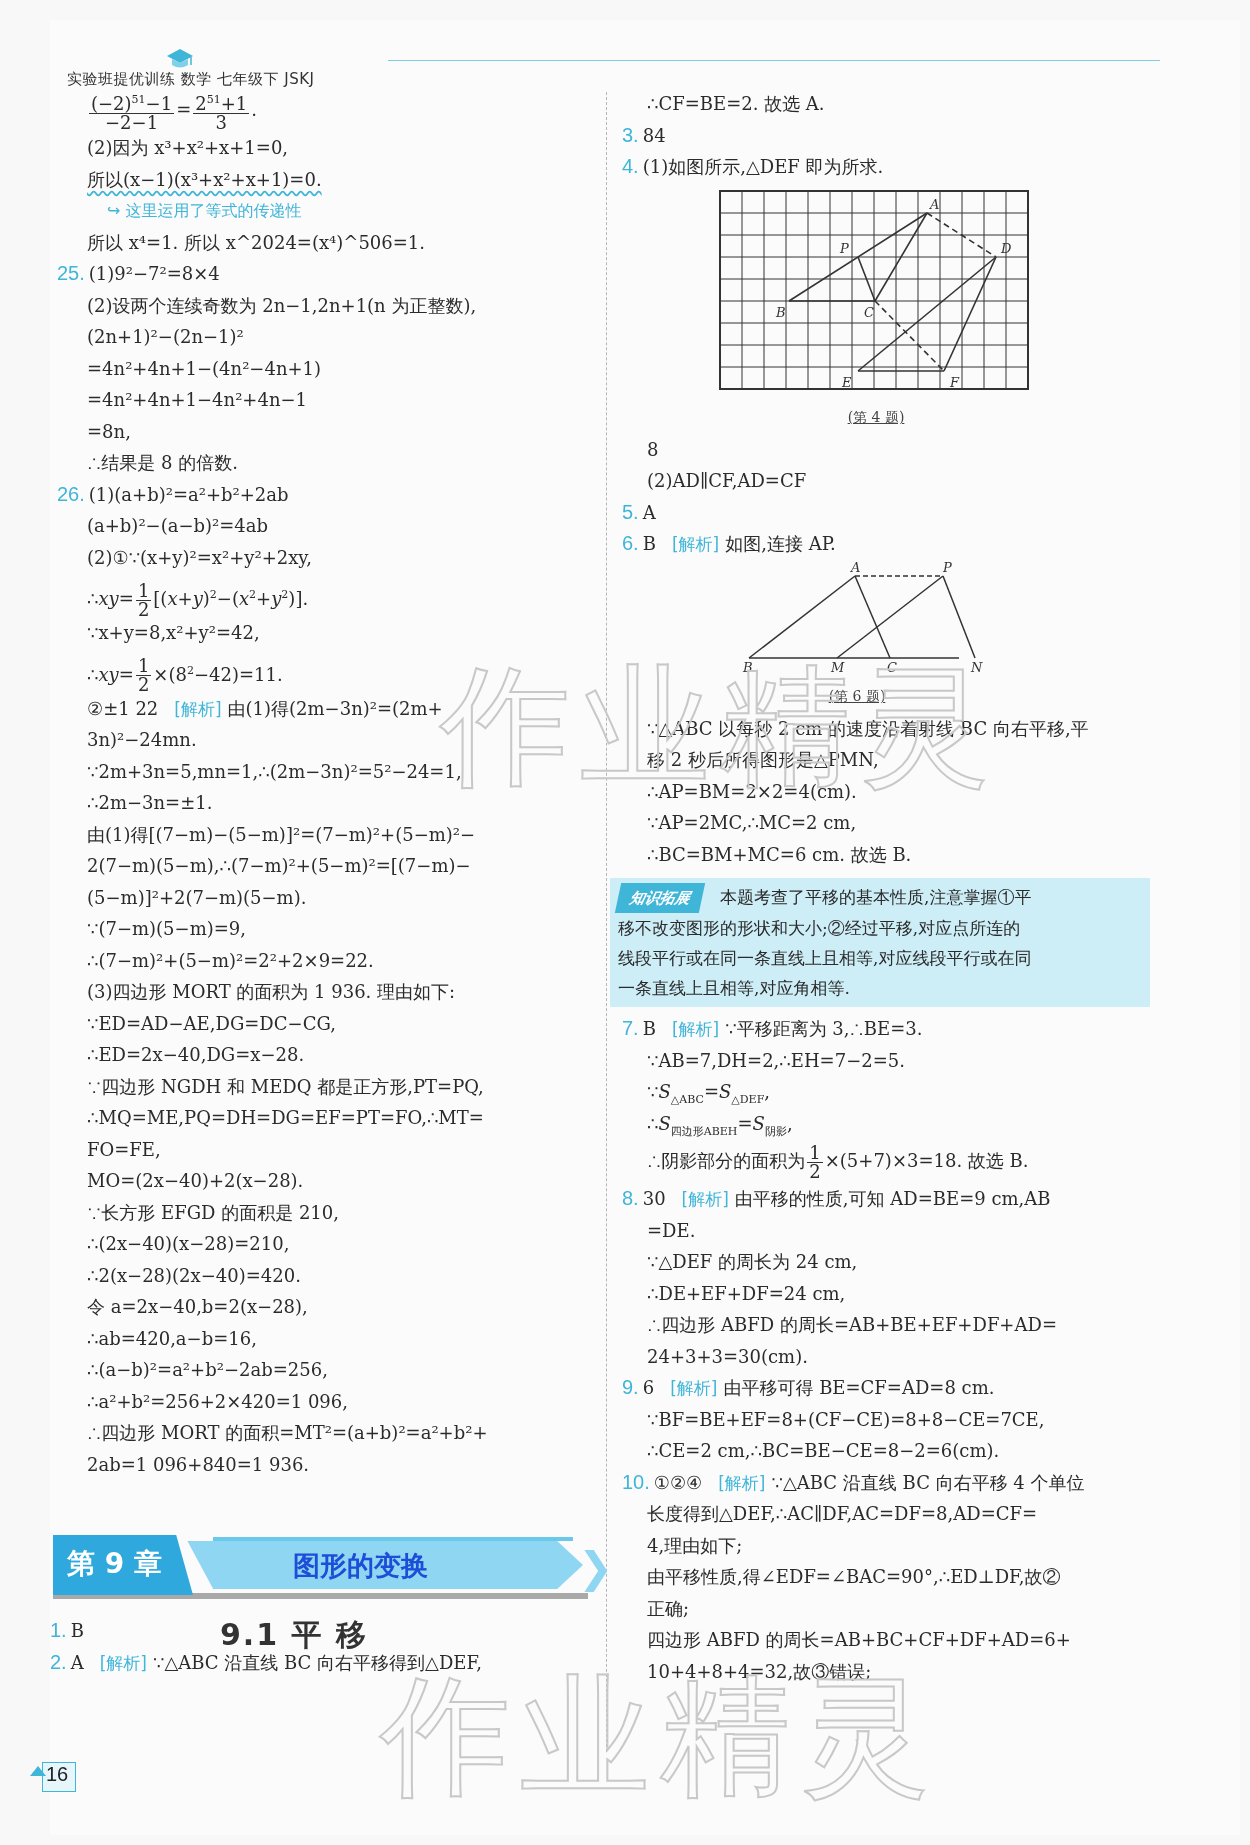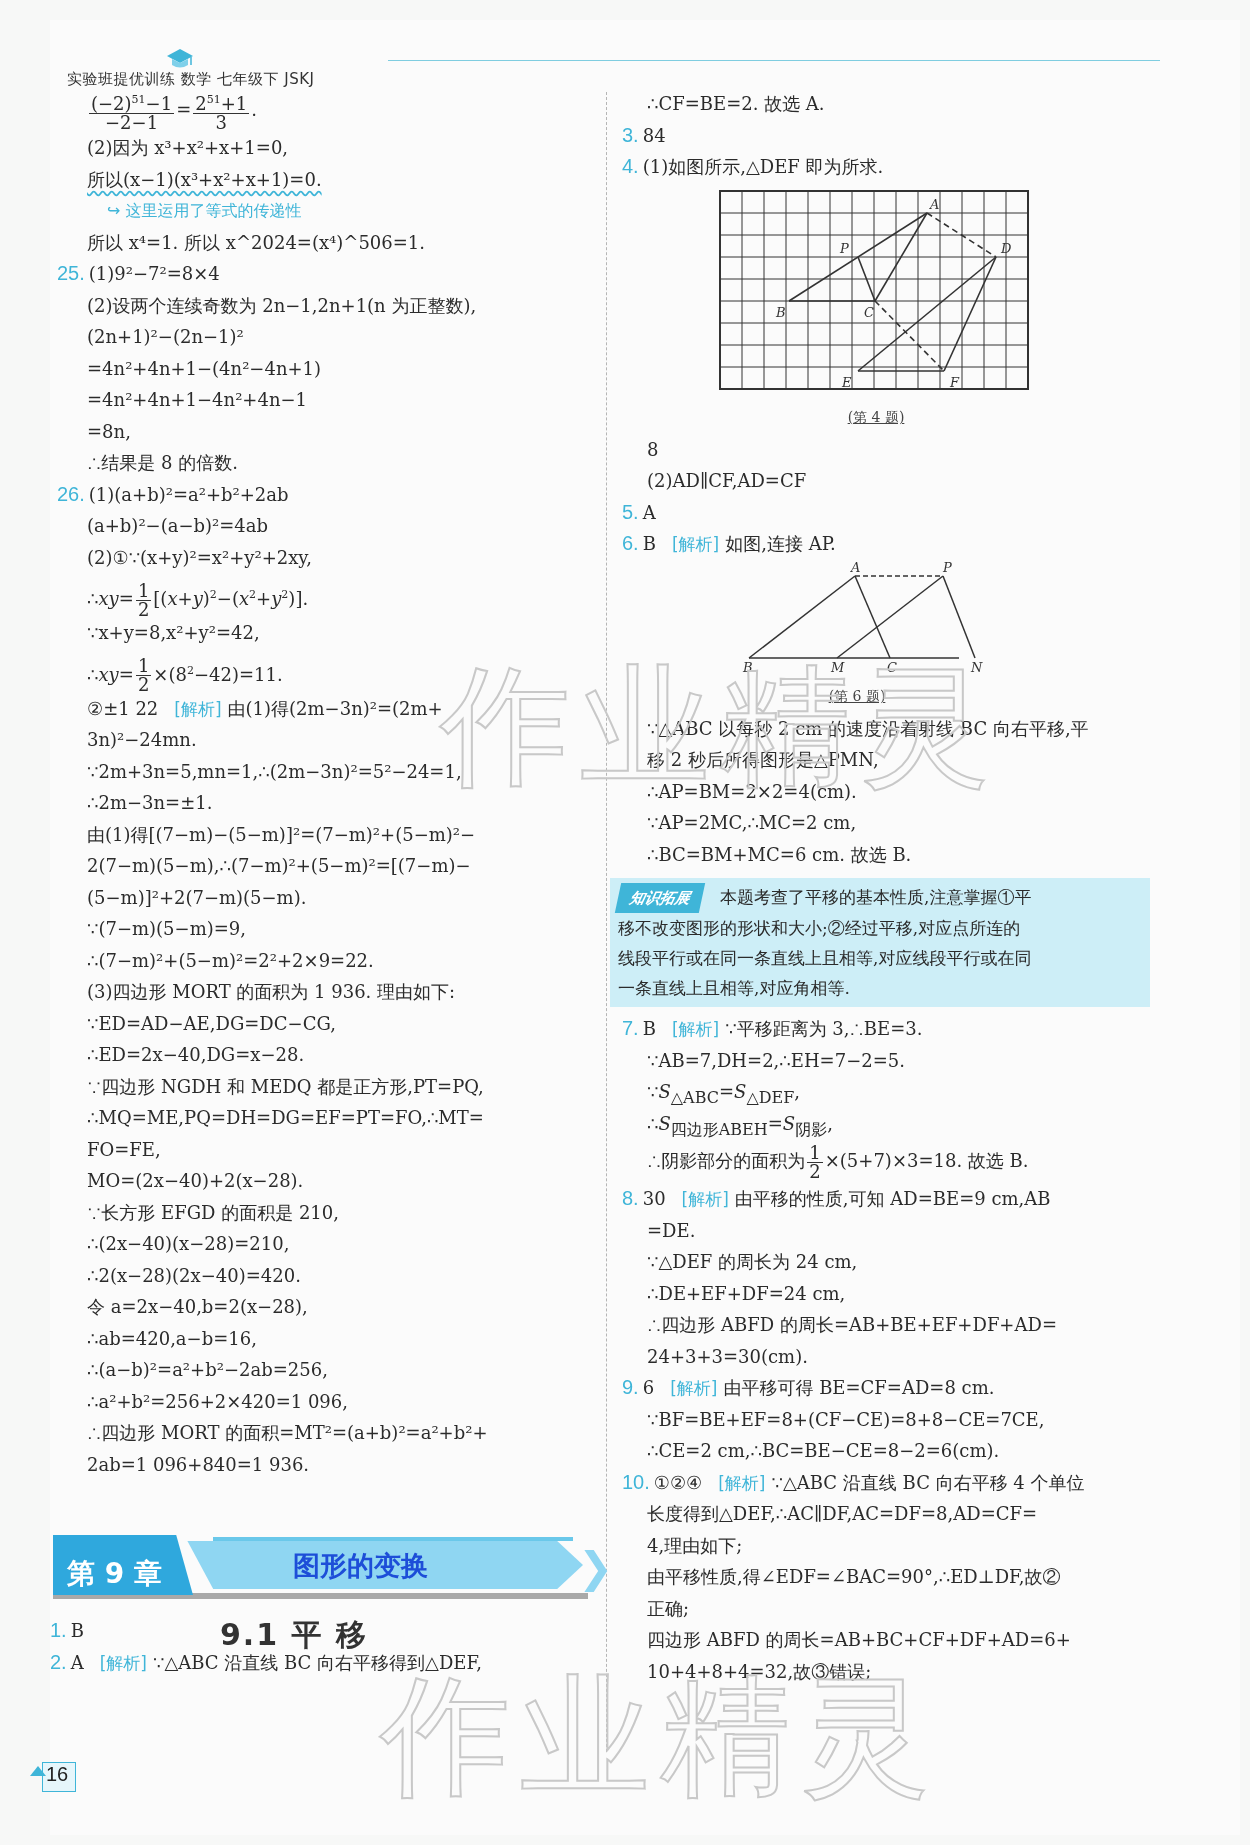--- a/index.html
+++ b/index.html
@@ -25,34 +25,34 @@
   .wavy { text-decoration:underline wavy #3fb5d8; text-underline-offset:5px; }
   .fig4 { margin:6px 0 0 96px; }
   .caption { font-size:14px; text-align:center; color:#444;text-decoration:underline; }
   .tip { background:#cdeef7; margin:8px 0 6px -12px; padding:4px 12px 4px 8px; width:520px; font-size:17px; line-height:30px; }
   .tip .badge { display:inline-block; background:#3fb5d8; color:#fff; font-family:"DejaVu Sans",sans-serif; font-weight:bold; font-style:italic; font-size:15px; padding:0 12px; margin-right:18px; transform:skewX(-12deg); }
   .chapter { position:absolute; left:53px; top:1535px; width:545px; height:60px; }
   .chapter .dark { position:absolute; left:0; top:0; width:140px; height:60px; background:#2fa8dd; clip-path:polygon(0 0, 88% 0, 100% 100%, 0 100%); }
   .chapter .light { position:absolute; left:100px; top:6px; width:430px; height:48px; background:#8fd6f2; clip-path:polygon(8% 0, 94% 0, 100% 50%, 94% 100%, 14% 100%); }
   .chapter .shadow { position:absolute; left:0; top:58px; width:535px; height:6px; background:#a9a9a9; }
   .chapter .topline { position:absolute; left:160px; top:2px; width:360px; height:4px; background:#6ac8ea; }
-  .chapter .ch { position:absolute; left:14px; top:20px; font-family:"DejaVu Sans",sans-serif; font-weight:bold; color:#fff; font-size:28px; }
+  .chapter .ch { position:absolute; left:14px; top:10px; font-family:"DejaVu Sans",sans-serif; font-weight:bold; color:#fff; font-size:28px; }
   .chapter .ct { position:absolute; left:240px; top:13px; font-family:"DejaVu Sans",sans-serif; font-weight:bold; color:#1d4ed8; font-size:27px; }
   .chapter .chev { position:absolute; left:525px; top:8px; color:#8fd6f2; font-size:42px; font-family:"DejaVu Sans",sans-serif; font-weight:bold; }
   .section { position:absolute; left:220px; top:1615px; font-family:"DejaVu Sans",sans-serif; font-weight:bold; font-size:30px; color:#333; letter-spacing:2px; }
   .left-bottom { position:absolute; left:50px; top:1614px; font-size:18px; line-height:32px; }
   .pagenum { position:absolute; left:30px; top:1762px; width:45px; height:45px; }
   .pagenum .box { position:absolute; left:12px; top:0; width:32px; height:28px; border:1.5px solid #3fb5d8; background:#e6f6fb; }
   .pagenum .n { position:absolute; left:16px; top:1px; font-family:"Liberation Sans",sans-serif; font-size:20px; color:#222; }
   .pagenum .arrow { position:absolute; left:0; top:4px; width:0; height:0; border-left:8px solid transparent; border-right:8px solid transparent; border-bottom:10px solid #3fb5d8; }
   .frac { display:inline-block; vertical-align:middle; text-align:center; line-height:18px; margin:0 2px; }
   .frac span { display:block; padding:0 2px; }
   .frac .top { border-bottom:1px solid #333; }
   sup { font-size:11px; }
-  sub { font-size:16px; }
+  sub { font-size:11px; }
   i { font-style:italic; }
   .watermark { position:absolute; font-family:"DejaVu Sans",sans-serif; font-size:130px; color:transparent; -webkit-text-stroke:2px #c8c8c8; letter-spacing:10px; pointer-events:none; }
 </style>
 </head>
 <body>
 
 <div class="page"></div>
 
 <div class="header">
   <svg class="cap" viewBox="0 0 28 22">

